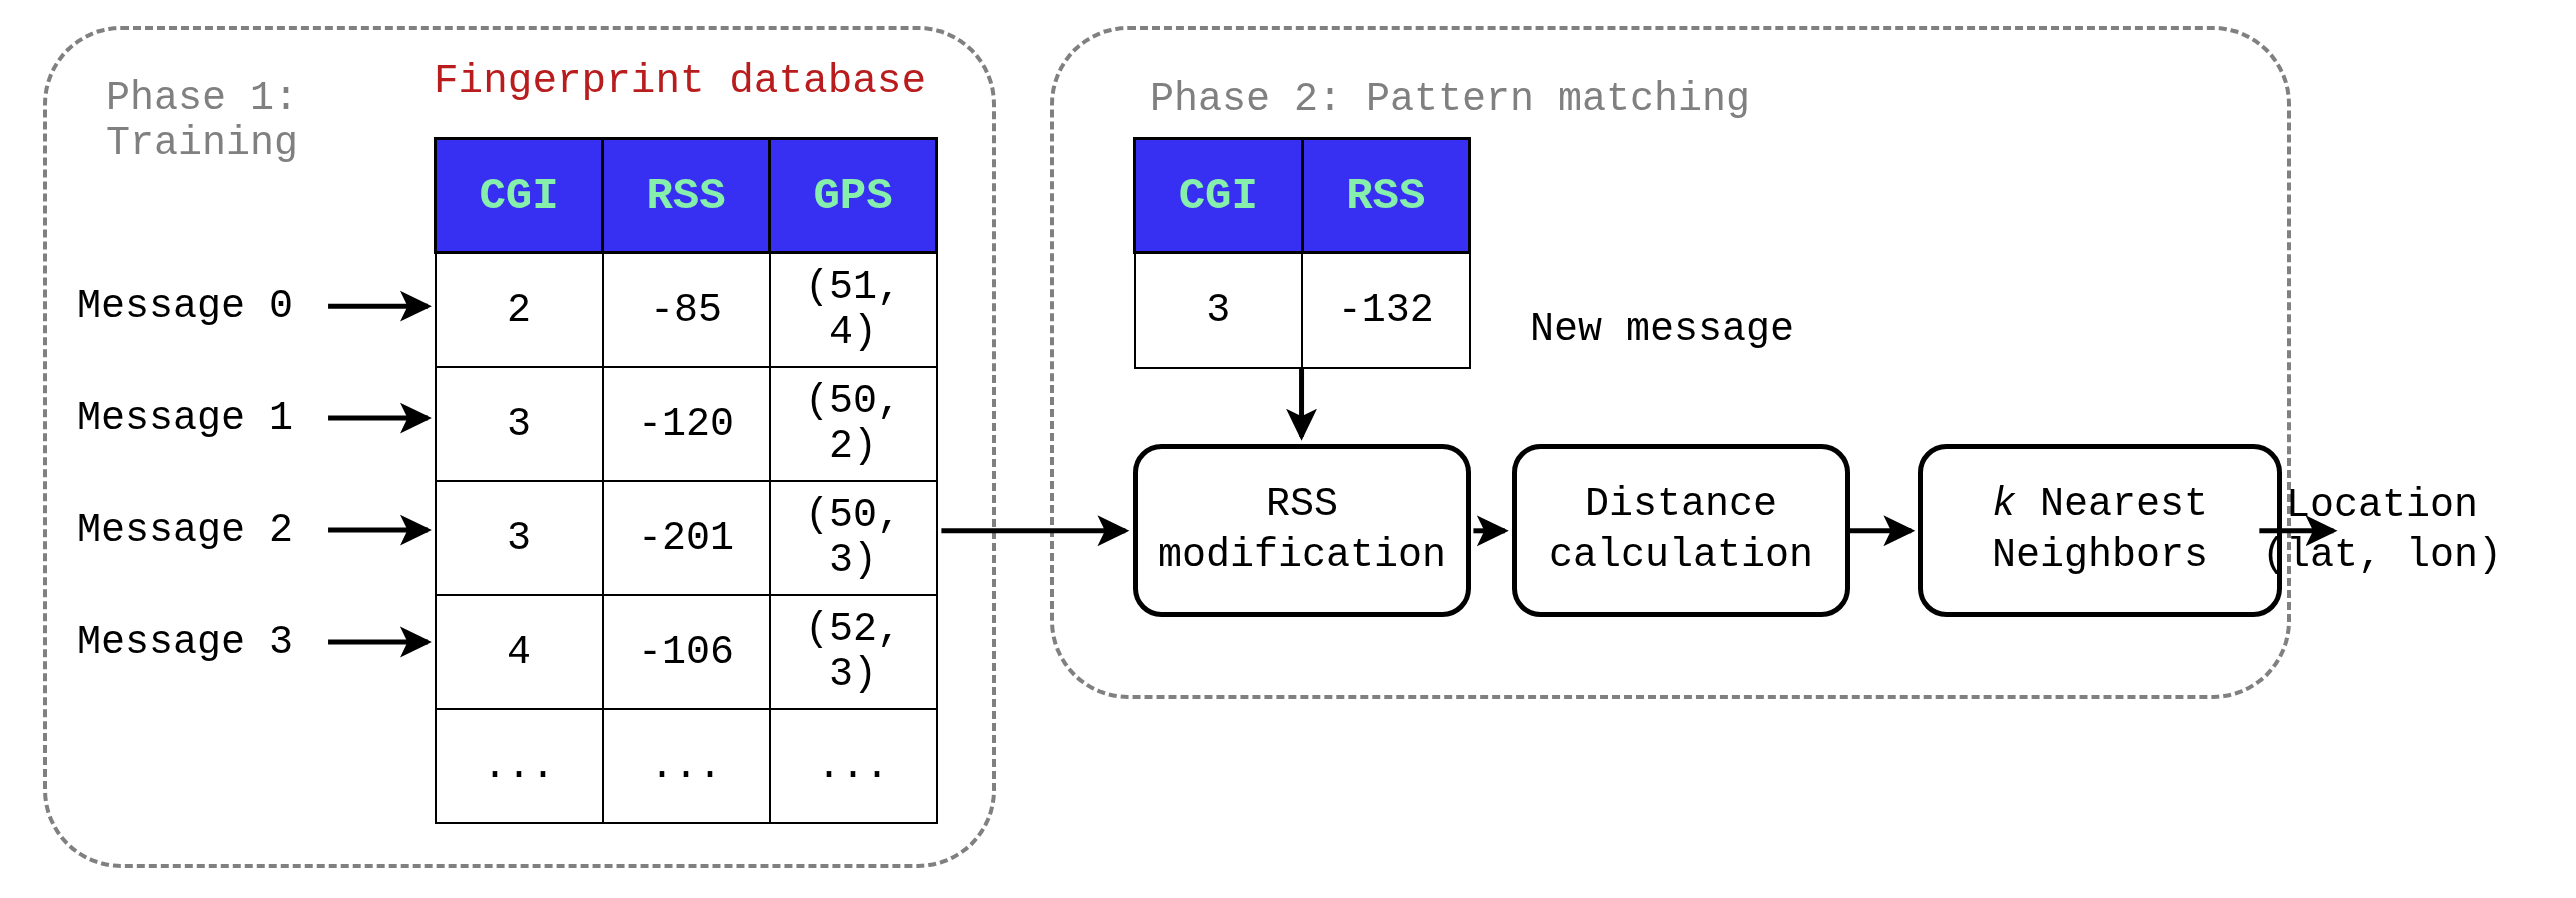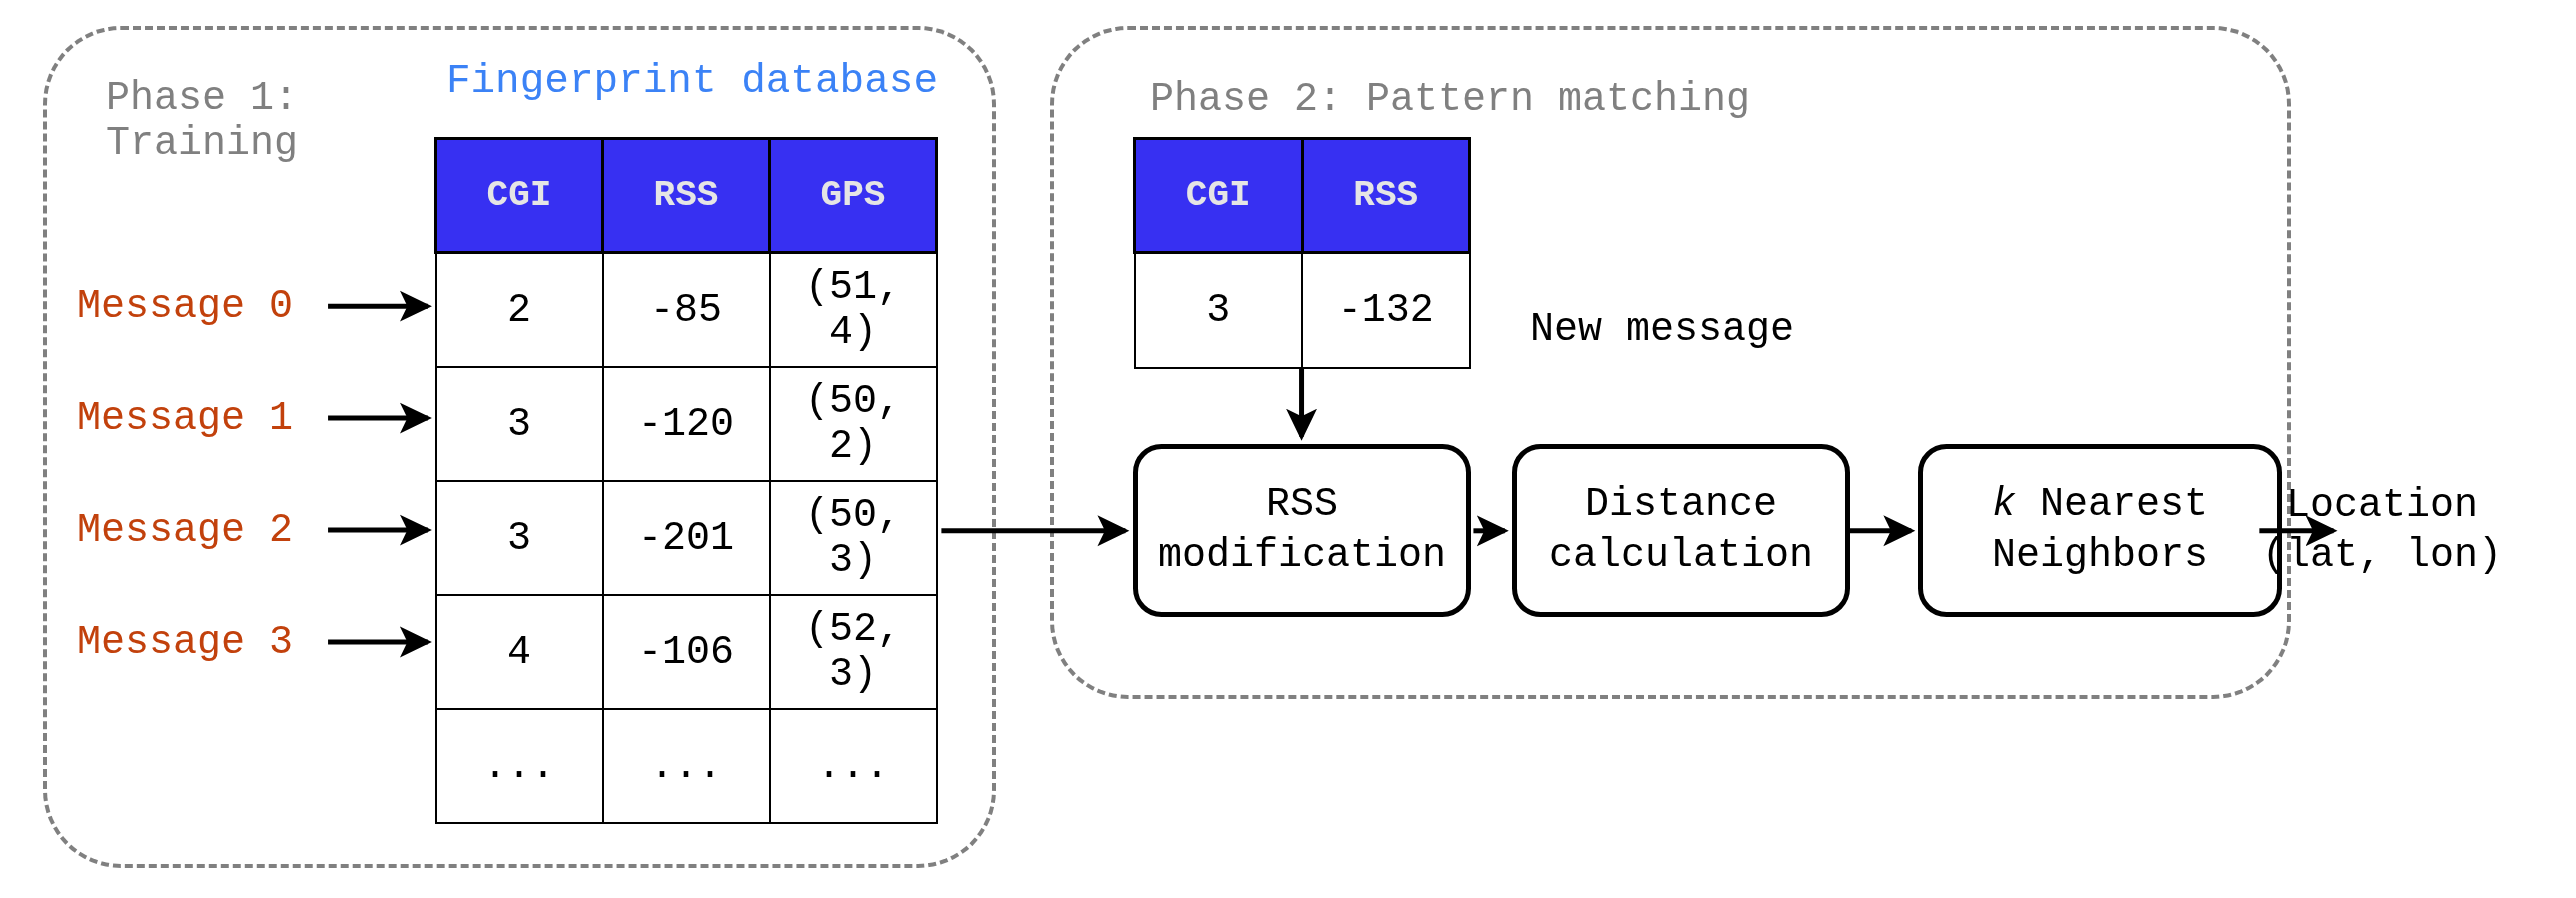--- a/index.html
+++ b/index.html
@@ -45,37 +45,37 @@
     user-select: none;
   }
   #phase1-label { left: 106px; top: 77px; }
   #phase2-label { left: 1150px; top: 78px; }
 
   
   #fingerprint-title {
     position: absolute;
     left: 434px; top: 58px;
     width: 504px;
-    text-align: right;
-    color: #3b82f6;
+    text-align: left;
+    color: #b91c1c;
     font-size: 41px;
     white-space: nowrap;
   }
 
   
   .tbl {
     position: absolute;
     border-collapse: collapse;
     table-layout: fixed;
     background: #ffffff;
   }
   .tbl th {
     background: #3730F2;
-    color: #e5e5e5;
-    font-size: 36px;
+    color: #86efac;
+    font-size: 44px;
     font-weight: bold;
     border: 3.6px solid #000000;
     padding: 0;
     vertical-align: middle;
   }
   .tbl td {
     background: #ffffff;
     color: #000000;
     font-size: 40px;
     font-weight: normal;
@@ -89,21 +89,21 @@
   #fp-table th { height: 111px; }
   #fp-table td { height: 112px; }
 
   #nm-table { left: 1133px; top: 137px; width: 338px; }
   #nm-table th { height: 111px; }
   #nm-table td { height: 113px; }
 
   
   .msg-label {
     position: absolute;
-    color: #c2410c;
+    color: #000000;
     font-size: 40px;
     white-space: nowrap;
     left: 77px;
     transform: translateY(-50%);
   }
 
   
   #arrows {
     position: absolute;
     left: 0; top: 0;

